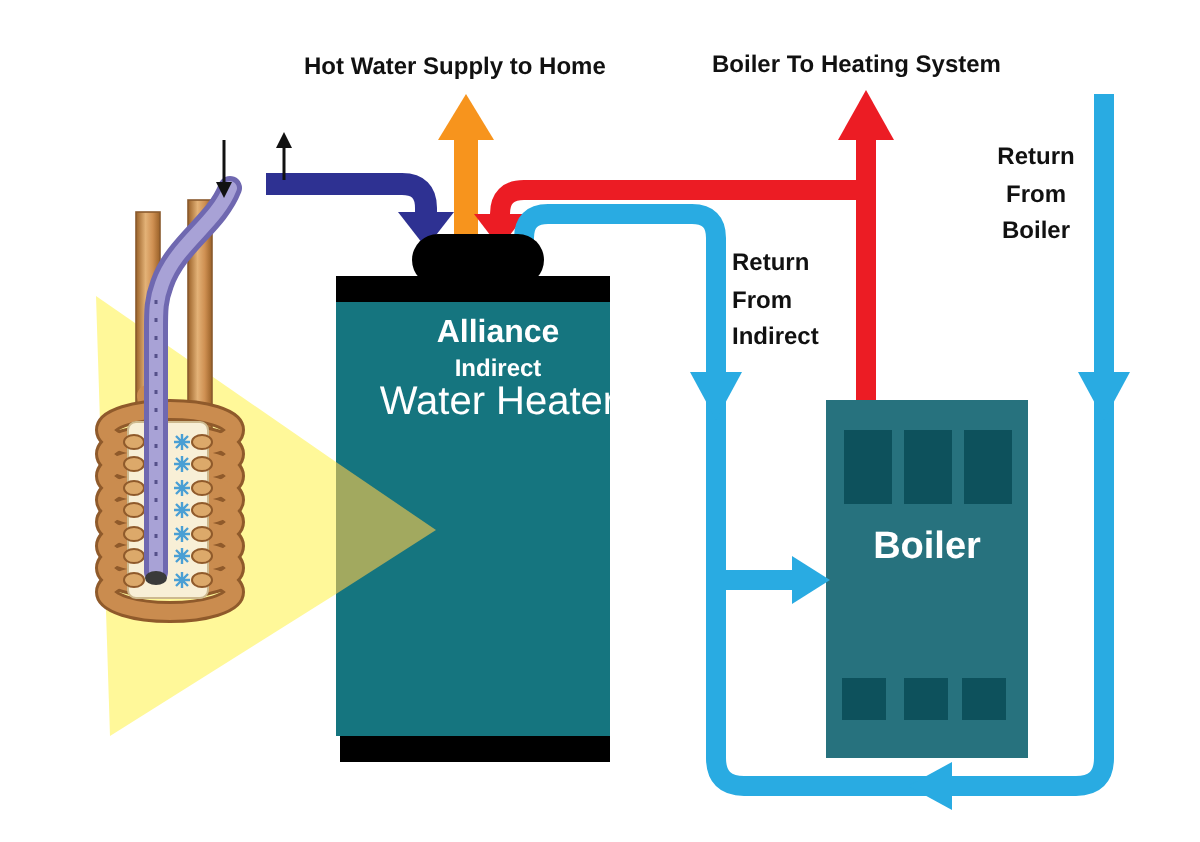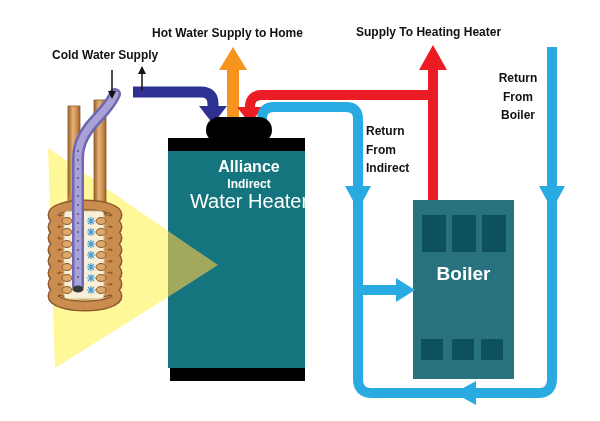--- a/index.html
+++ b/index.html
@@ -154,25 +154,24 @@
     <rect x="206" y="117" width="66" height="26" rx="13" fill="#000000"></rect>
 
     <g stroke="#111111" stroke-width="1.5" fill="#111111">
       <path d="M 112 70 L 112 92" fill="none"></path>
       <polygon points="108,91 116,91 112,99" stroke="none"></polygon>
       <path d="M 142 90 L 142 73" fill="none"></path>
       <polygon points="138,74 146,74 142,66" stroke="none"></polygon>
     </g>
   </svg>
 
-  <div class="lbl" style="left:52px;top:46px;">Cold Water Supply</div>
 
   <div class="lbl" style="left:152px;top:24px;">Hot Water Supply to Home</div>
 
-  <div class="lbl" style="left:356px;top:23px;">Supply To Heating Heater</div>
+  <div class="lbl" style="left:356px;top:23px;">Boiler To Heating System</div>
 
 
   <div class="lbl lbl-multi ret-ind">
     <div>Return</div>
     <div>From</div>
     <div>Indirect</div>
   </div>
 
   <div class="lbl lbl-multi ret-heat">
     <div>Return</div>

